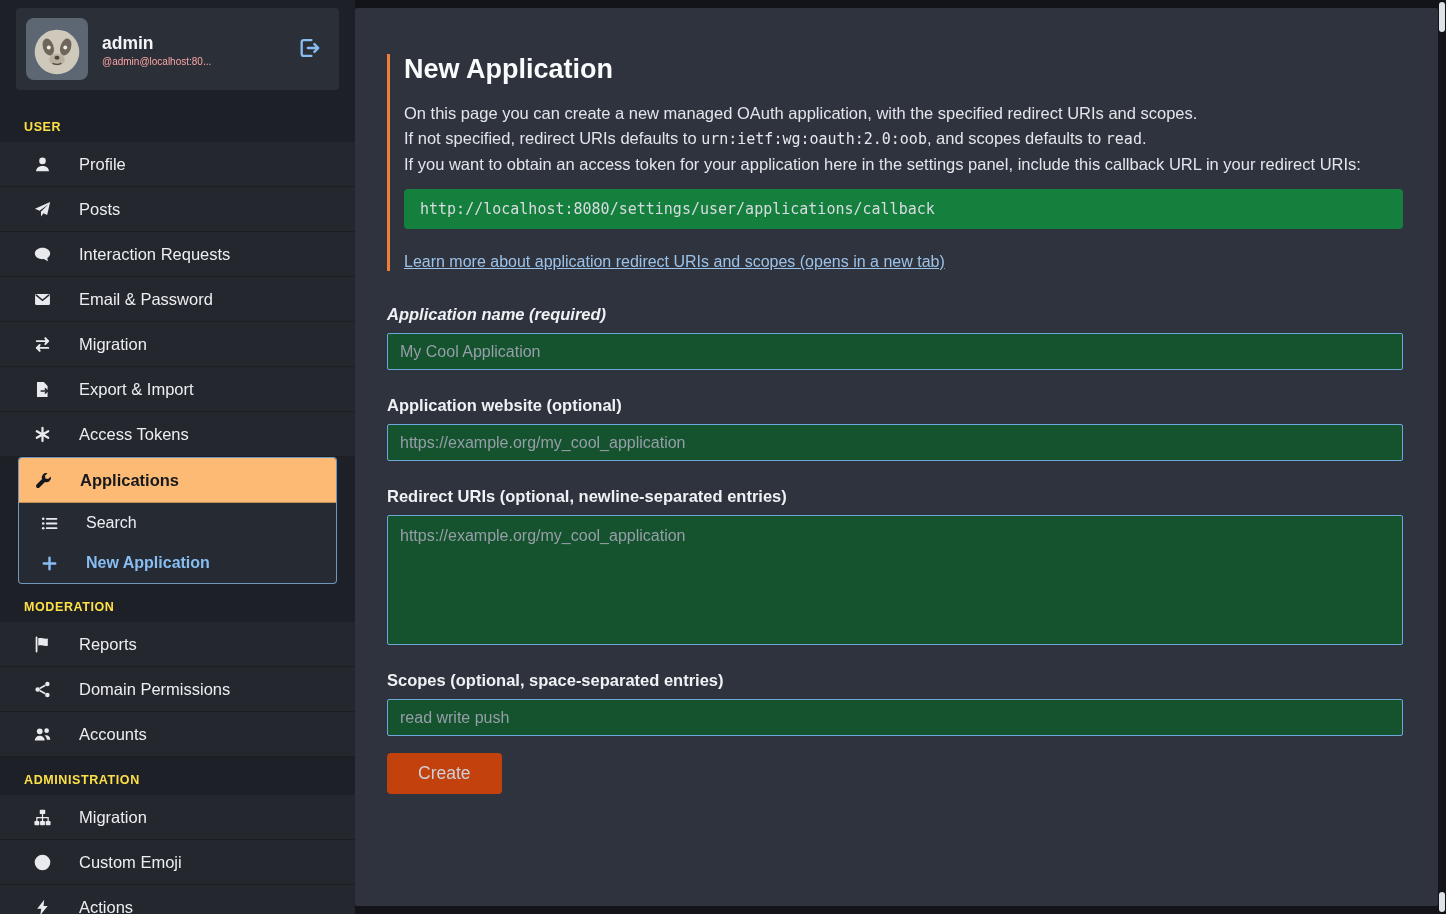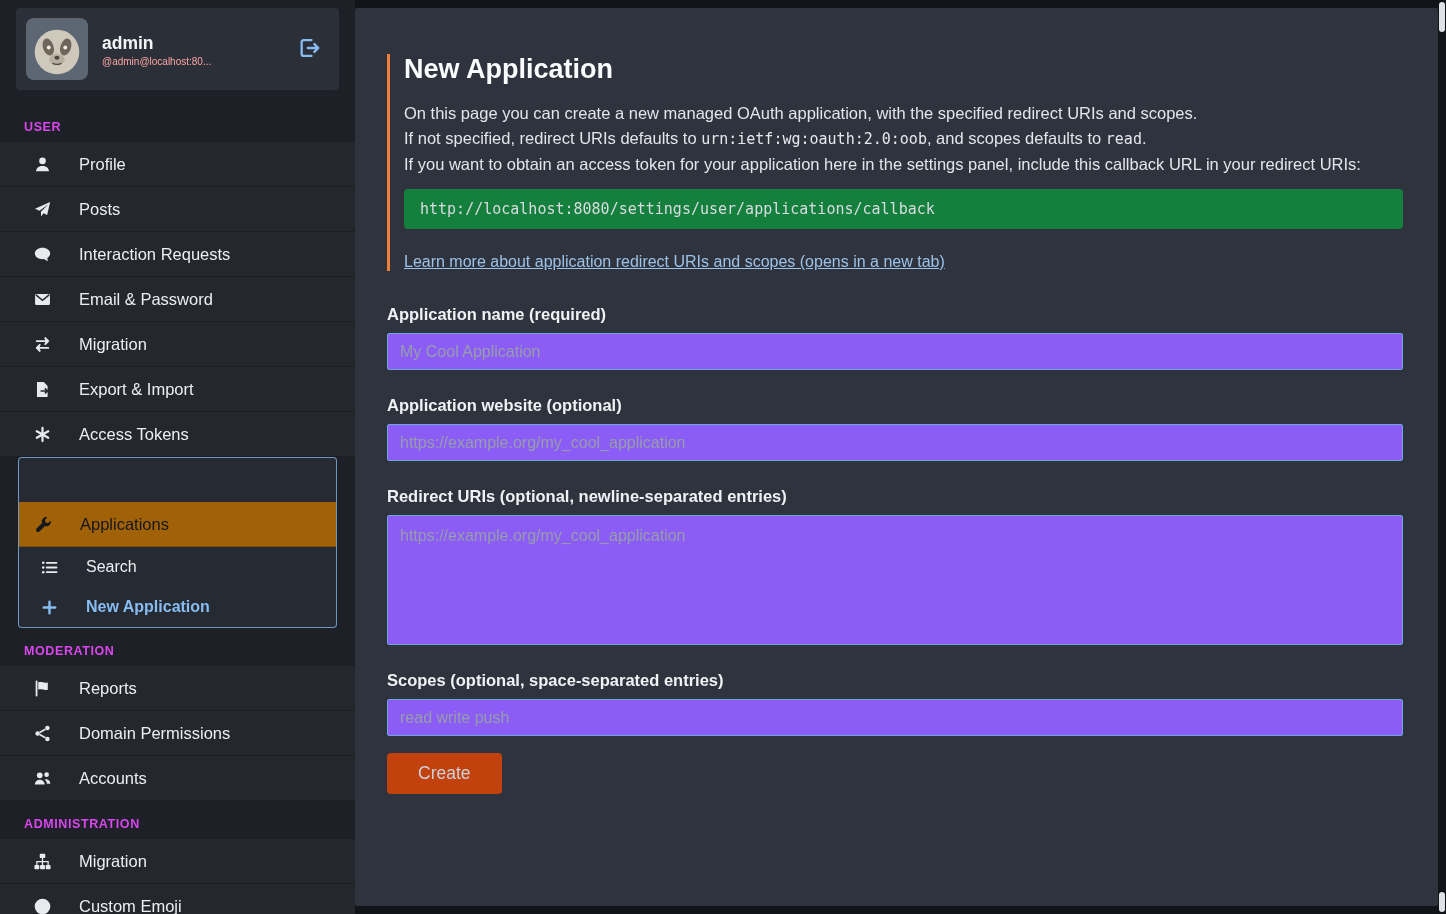--- a/index.html
+++ b/index.html
@@ -21,37 +21,37 @@
   .avatar { width:62px; height:62px; border-radius:8px; overflow:hidden; flex:0 0 62px; }
   .avatar svg { display:block; width:100%; height:100%; }
   .user-meta { min-width:0; }
   .user-name { font-size:17.5px; font-weight:700; color:#f2f4f7; line-height:1.4; }
   .user-handle { font-size:10px; color:#fca5a5; white-space:nowrap; overflow:hidden; max-width:195px; }
   .logout-btn { margin-left:auto; color:#88bdf2; width:28px; height:24px; cursor:pointer; flex:0 0 auto; }
   .logout-btn svg { width:24px; height:22px; }
 
   .section-label {
     padding:16px 0 8px 24px; font-size:12.5px; font-weight:700;
-    letter-spacing:.6px; color:#d946ef;
+    letter-spacing:.6px; color:#fde047;
   }
   .nav-item {
     display:flex; align-items:center; gap:27px; height:45px;
     padding:0 12px 0 32px; color:#eceef2; font-size:16.5px; cursor:pointer;
     background:#24272e; border-bottom:1px solid rgba(0,0,0,.22);
     text-decoration:none;
   }
   .nav-item .ico { width:20px; display:flex; justify-content:center; align-items:center; color:#e8eaee; flex:0 0 20px; }
   .nav-item .ico svg { width:17px; height:17px; fill:currentColor; }
 
   .nav-group {
     margin:0 18px; border:1px solid rgba(136,189,242,.75); border-radius:4px;
     overflow:hidden; background:#262a32;
   }
   .nav-group .nav-item { padding-left:14px; background:transparent; }
-  .nav-item.active { background:#a16207; color:#15181d; font-weight:400;margin-top:44px; }
+  .nav-item.active { background:#fdba74; color:#15181d; font-weight:700; }
   .nav-item.active .ico { color:#15181d; }
   .nav-item.sub { height:40px; padding-left:20px; border-bottom:none; font-size:16px; }
   .nav-item.sub.current { color:#88bdf2; font-weight:700; }
   .nav-item.sub.current .ico { color:#88bdf2; }
 
   
   .main {
     flex:1; margin:8px 8px 8px 0; background:#2f333d;
     padding:46px 35px 30px 32px; overflow:hidden; border-radius:2px;
   }
@@ -61,23 +61,23 @@
   .intro code { font-family:"DejaVu Sans Mono",monospace; font-size:15px; color:#e6e8ec; }
   .codeblock {
     margin-top:12px; background:#15803d; border-radius:4px; padding:11px 16px;
     font-family:"DejaVu Sans Mono",monospace; font-size:15px; color:#d8dbe0;
   }
   .learn-link {
     display:inline-block; margin-top:24px; color:#9cc2e8;
     text-decoration:underline; font-size:16px; cursor:pointer;text-align:right;
   }
   .field-label { display:block; margin:26px 0 9px; font-size:16.5px; font-weight:700; color:#eff1f4; }
-  .form .field-label:first-child { margin-top:4px; }
+  .form .field-label:first-child { margin-top:4px;font-style:italic; }
   .field {
-    display:block; width:100%; background:#8b5cf6; border:1px solid #6ca7da;
+    display:block; width:100%; background:#14532d; border:1px solid #6ca7da;
     border-radius:2px; color:#e8ebef; font-size:16px; font-family:inherit;
     padding:0 12px; height:37px; outline:none;
   }
   .field::placeholder { color:#969eaa; opacity:1; }
   textarea.field { height:130px; padding:9px 12px; resize:none; line-height:1.4; }
   .create-btn {
     margin-top:17px; background:#c2410c; border:none; border-radius:4px;
     color:#ccd1d9; font-weight:400; font-size:17.5px; font-family:inherit;
     padding:10px 31px; cursor:pointer;
   }

